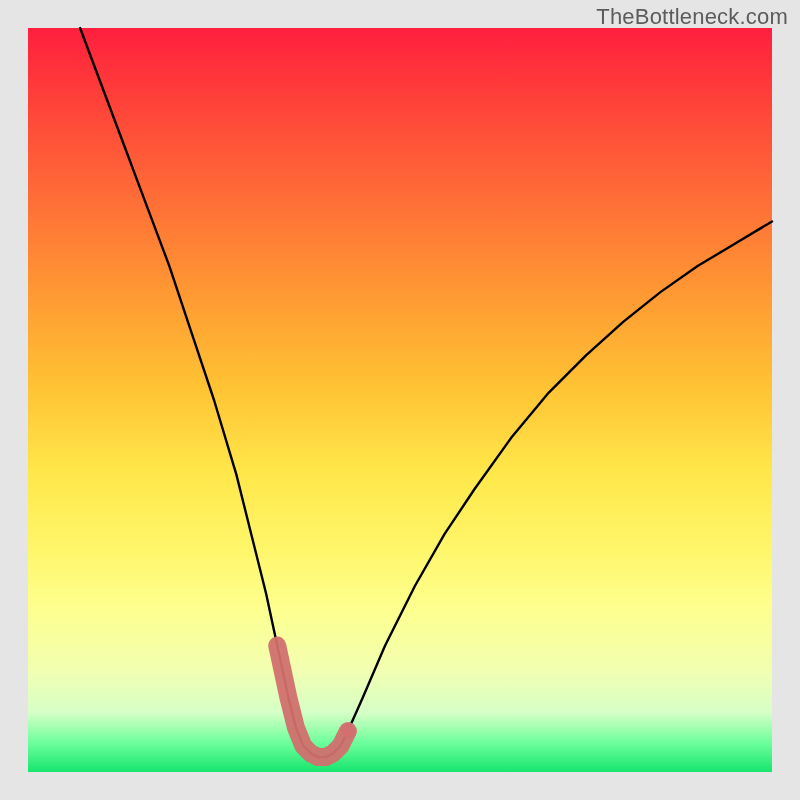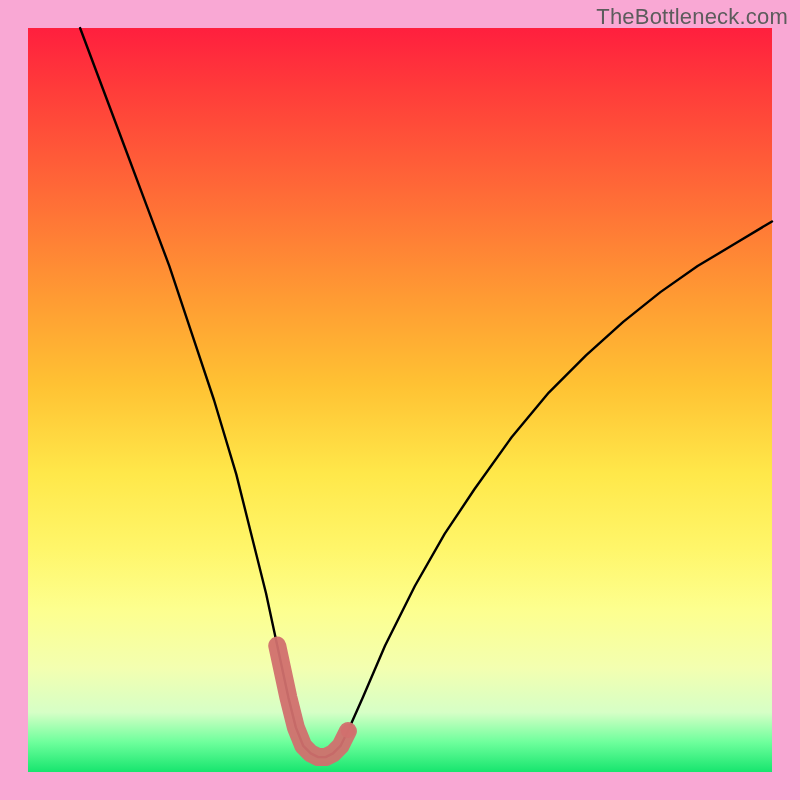--- a/index.html
+++ b/index.html
@@ -10,21 +10,21 @@
     background: #000;
     overflow: hidden;
     font-family: Arial, Helvetica, sans-serif;
   }
   .frame {
     position: absolute;
     left: 0;
     top: 0;
     width: 800px;
     height: 800px;
-    background: #f9a8d4;
+    background: #e5e5e5;
   }
   .plot {
     position: absolute;
     left: 28px;
     top: 28px;
     width: 744px;
     height: 744px;
     background: linear-gradient(to bottom,
       #ff1f3e 0%,
       #ff3b3a 8%,

